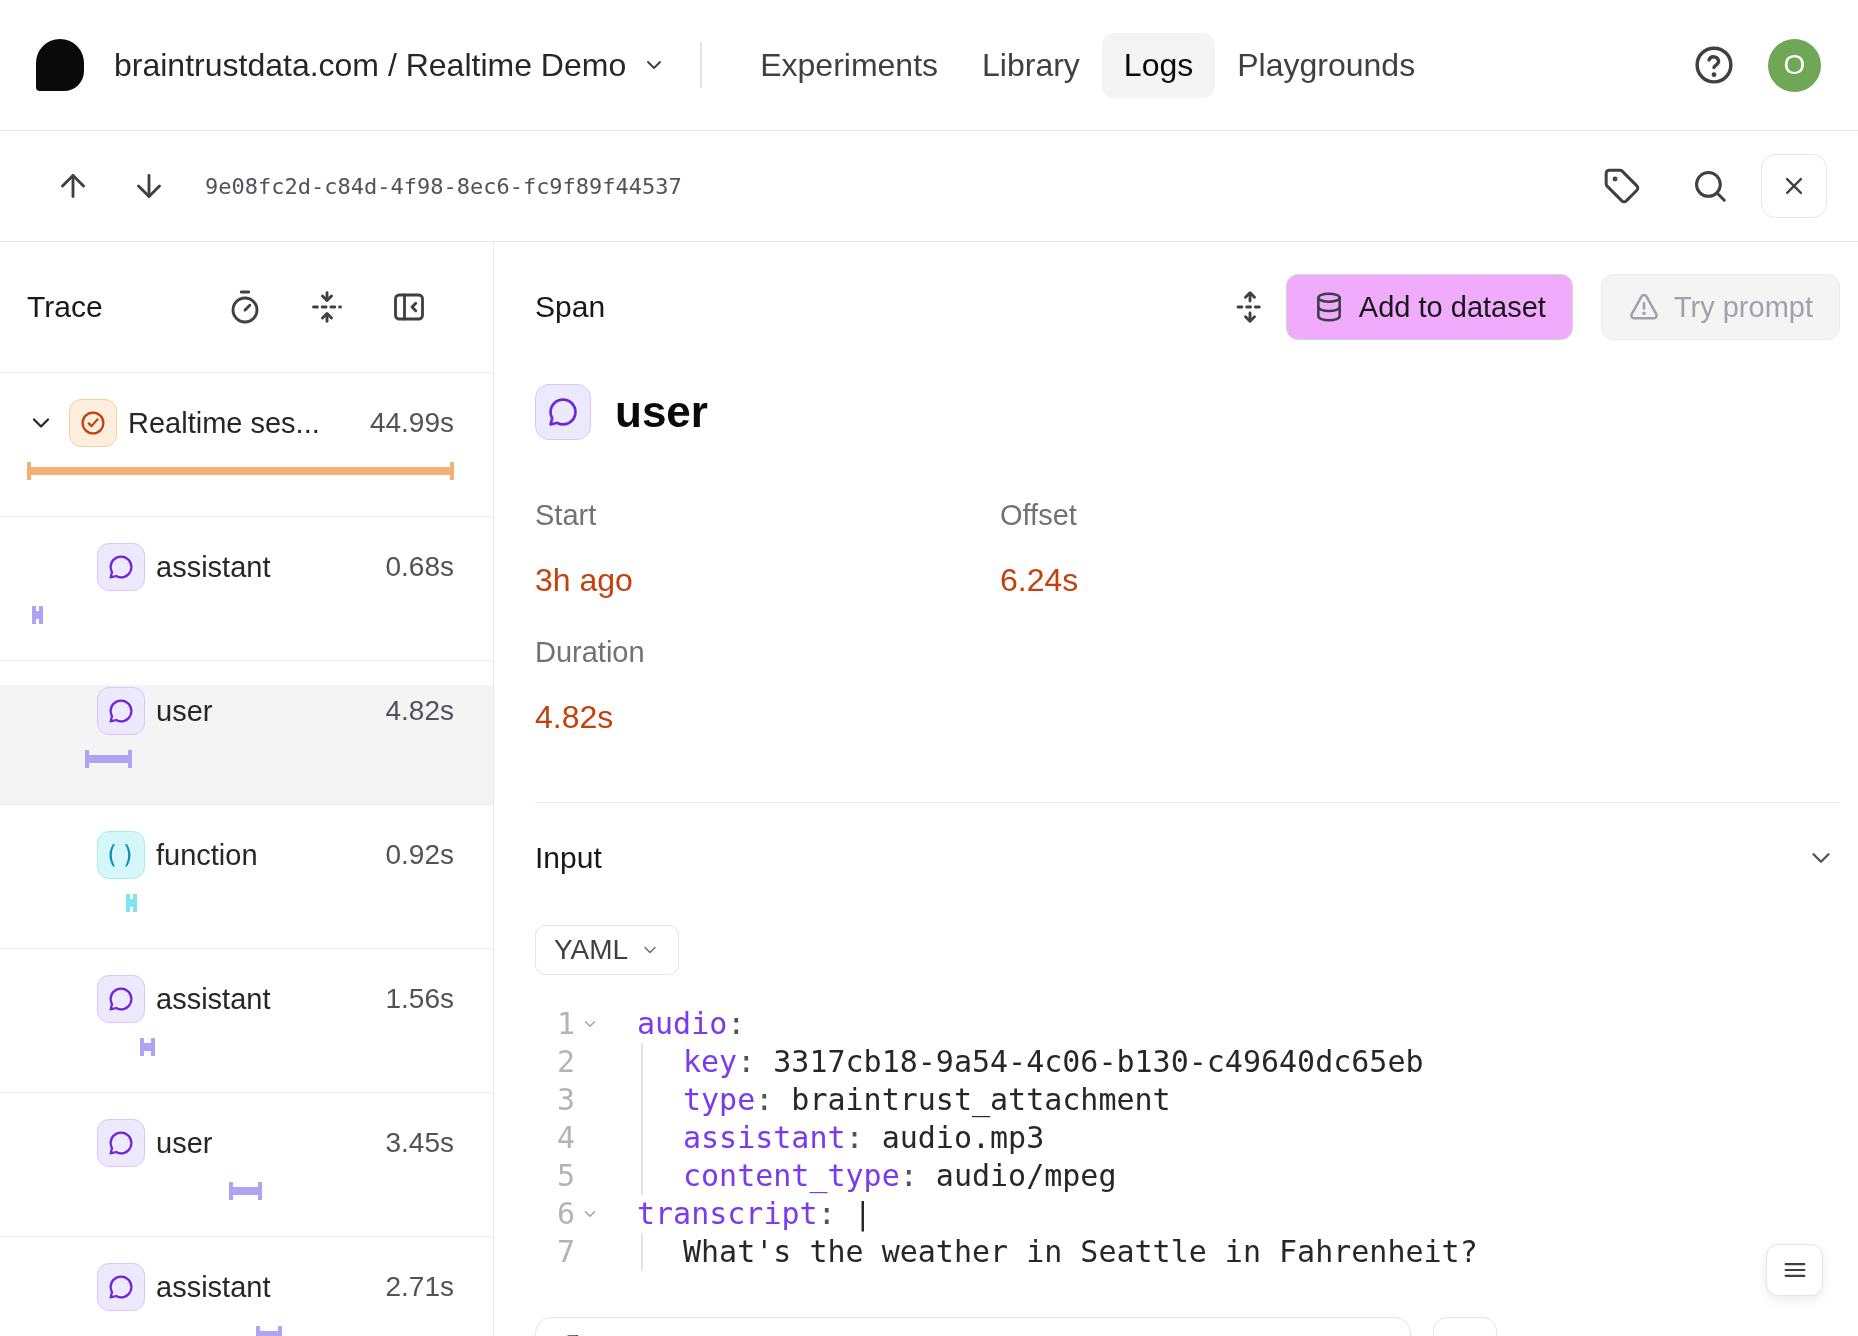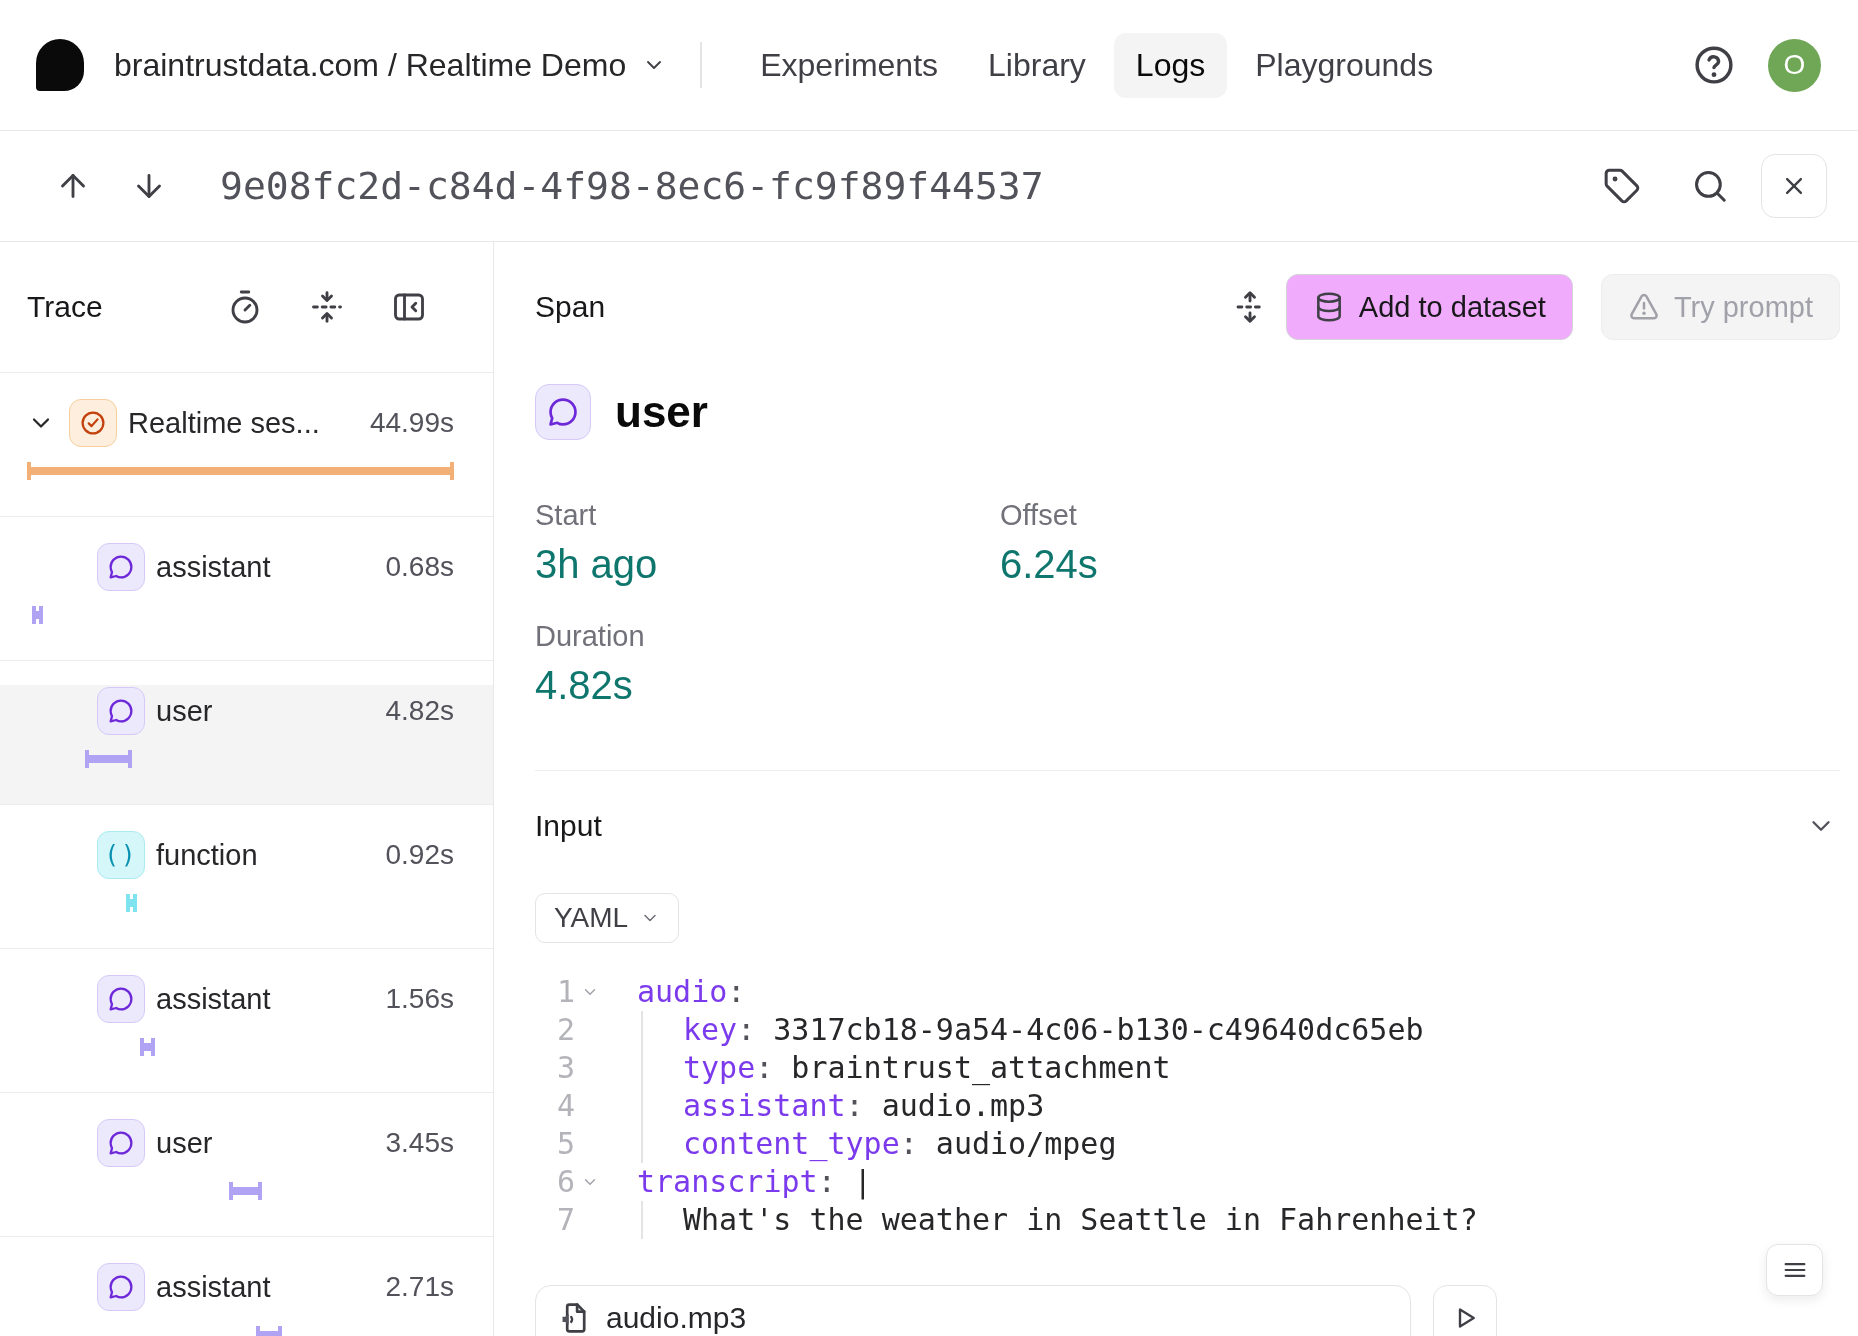--- a/index.html
+++ b/index.html
@@ -7,32 +7,32 @@
     font-family:"Liberation Sans", sans-serif; color:#18181b; }
   .app { position:relative; width:1858px; height:1336px; }
   svg { display:block; }
   .ico { stroke:#3f3f46; fill:none; stroke-width:1.9; stroke-linecap:round; stroke-linejoin:round; }
 
   
   .topnav { height:131px; display:flex; align-items:center; padding:0 37px 0 36px; border-bottom:1px solid #e8e8ea; }
   .logo { width:48px; height:52px; background:#0a0a0a; border-radius:24px 24px 20px 4px; flex:0 0 auto; }
   .project { margin-left:30px; display:flex; align-items:center; gap:16px; font-size:32px; font-weight:500; color:#27272a; cursor:pointer; }
   .vdiv { width:2px; height:46px; background:#e4e4e7; margin:0 36px 0 34px; }
-  .nav { display:flex; align-items:flex-start;gap:6px; }
+  .nav { display:flex; align-items:flex-start; }
   .nav-item { font-size:32px; color:#3f3f46; font-weight:500; padding:14px 22px; border-radius:12px; cursor:pointer; }
   .nav-item.active { background:#f4f4f5; color:#0a0a0a; }
   .topnav .spacer { flex:1; }
   .help { margin-right:32px; }
   .avatar { width:53px; height:53px; border-radius:50%; background:#70a757; color:#fff; font-size:28px; font-weight:500;
     display:flex; align-items:center; justify-content:center; }
 
   
   .tracebar { height:111px; display:flex; align-items:center; padding:0 31px 0 45px; border-bottom:1px solid #e8e8ea; }
   .tb-btn { background:none; border:none; padding:10px; cursor:pointer; }
-  .trace-id { margin-left:43px; font-family:"DejaVu Sans Mono", monospace; font-size:38px; color:#52525b; letter-spacing:0; }
+  .trace-id { margin-left:28px; font-family:"DejaVu Sans Mono", monospace; font-size:22px; color:#52525b; letter-spacing:0; }
   .tracebar .spacer { flex:1; }
   .close-btn { width:66px; height:64px; border:1px solid #e4e4e7; border-radius:14px; background:#fff;
     display:flex; align-items:center; justify-content:center; cursor:pointer; margin-left:22px; }
 
   
   .cols { display:flex; height:1094px; }
   .sidebar { width:494px; flex:0 0 auto; border-right:1px solid #e8e8ea; }
   .main { flex:1; position:relative; padding:0 18px 0 41px; }
 
   
@@ -72,21 +72,21 @@
   .btn-try svg { stroke:#a1a1aa; }
 
   .span-title-row { margin-top:44px; display:flex; align-items:center; gap:24px; }
   .span-title-icon { width:56px; height:56px; border-radius:14px; background:#ede9fd; border:1.5px solid #d6c9f9;
     color:#6d28d9; display:flex; align-items:center; justify-content:center; }
   .span-title-icon svg { width:36px; height:36px; }
   .span-name { font-size:44px; font-weight:700; color:#0a0a0a; }
 
   .meta { margin-top:58px; display:grid; grid-template-columns:465px auto; row-gap:36px; }
   .meta-label { font-size:29px; color:#71717a; line-height:34px; }
-  .meta-value { margin-top:13px; font-size:40px; color:#0f766e; line-height:38px; }
+  .meta-value { margin-top:29px; font-size:32px; color:#c2410c; line-height:38px; }
 
   .hr { height:1px; background:#ececee; margin-top:66px; }
   .input-header { margin-top:36px; display:flex; align-items:center; }
   .input-title { font-size:30px; font-weight:500; color:#18181b; }
   .input-chev { margin-left:auto; background:none; border:none; cursor:pointer; padding:4px; }
   .input-chev svg { stroke:#52525b; }
 
   .yaml-btn { margin-top:48px; height:50px; display:inline-flex; align-items:center; gap:12px; padding:0 18px;
     border:1px solid #e4e4e7; border-radius:10px; background:#fff; font-family:inherit;
     font-size:28px; font-weight:500; color:#3f3f46; cursor:pointer; }

